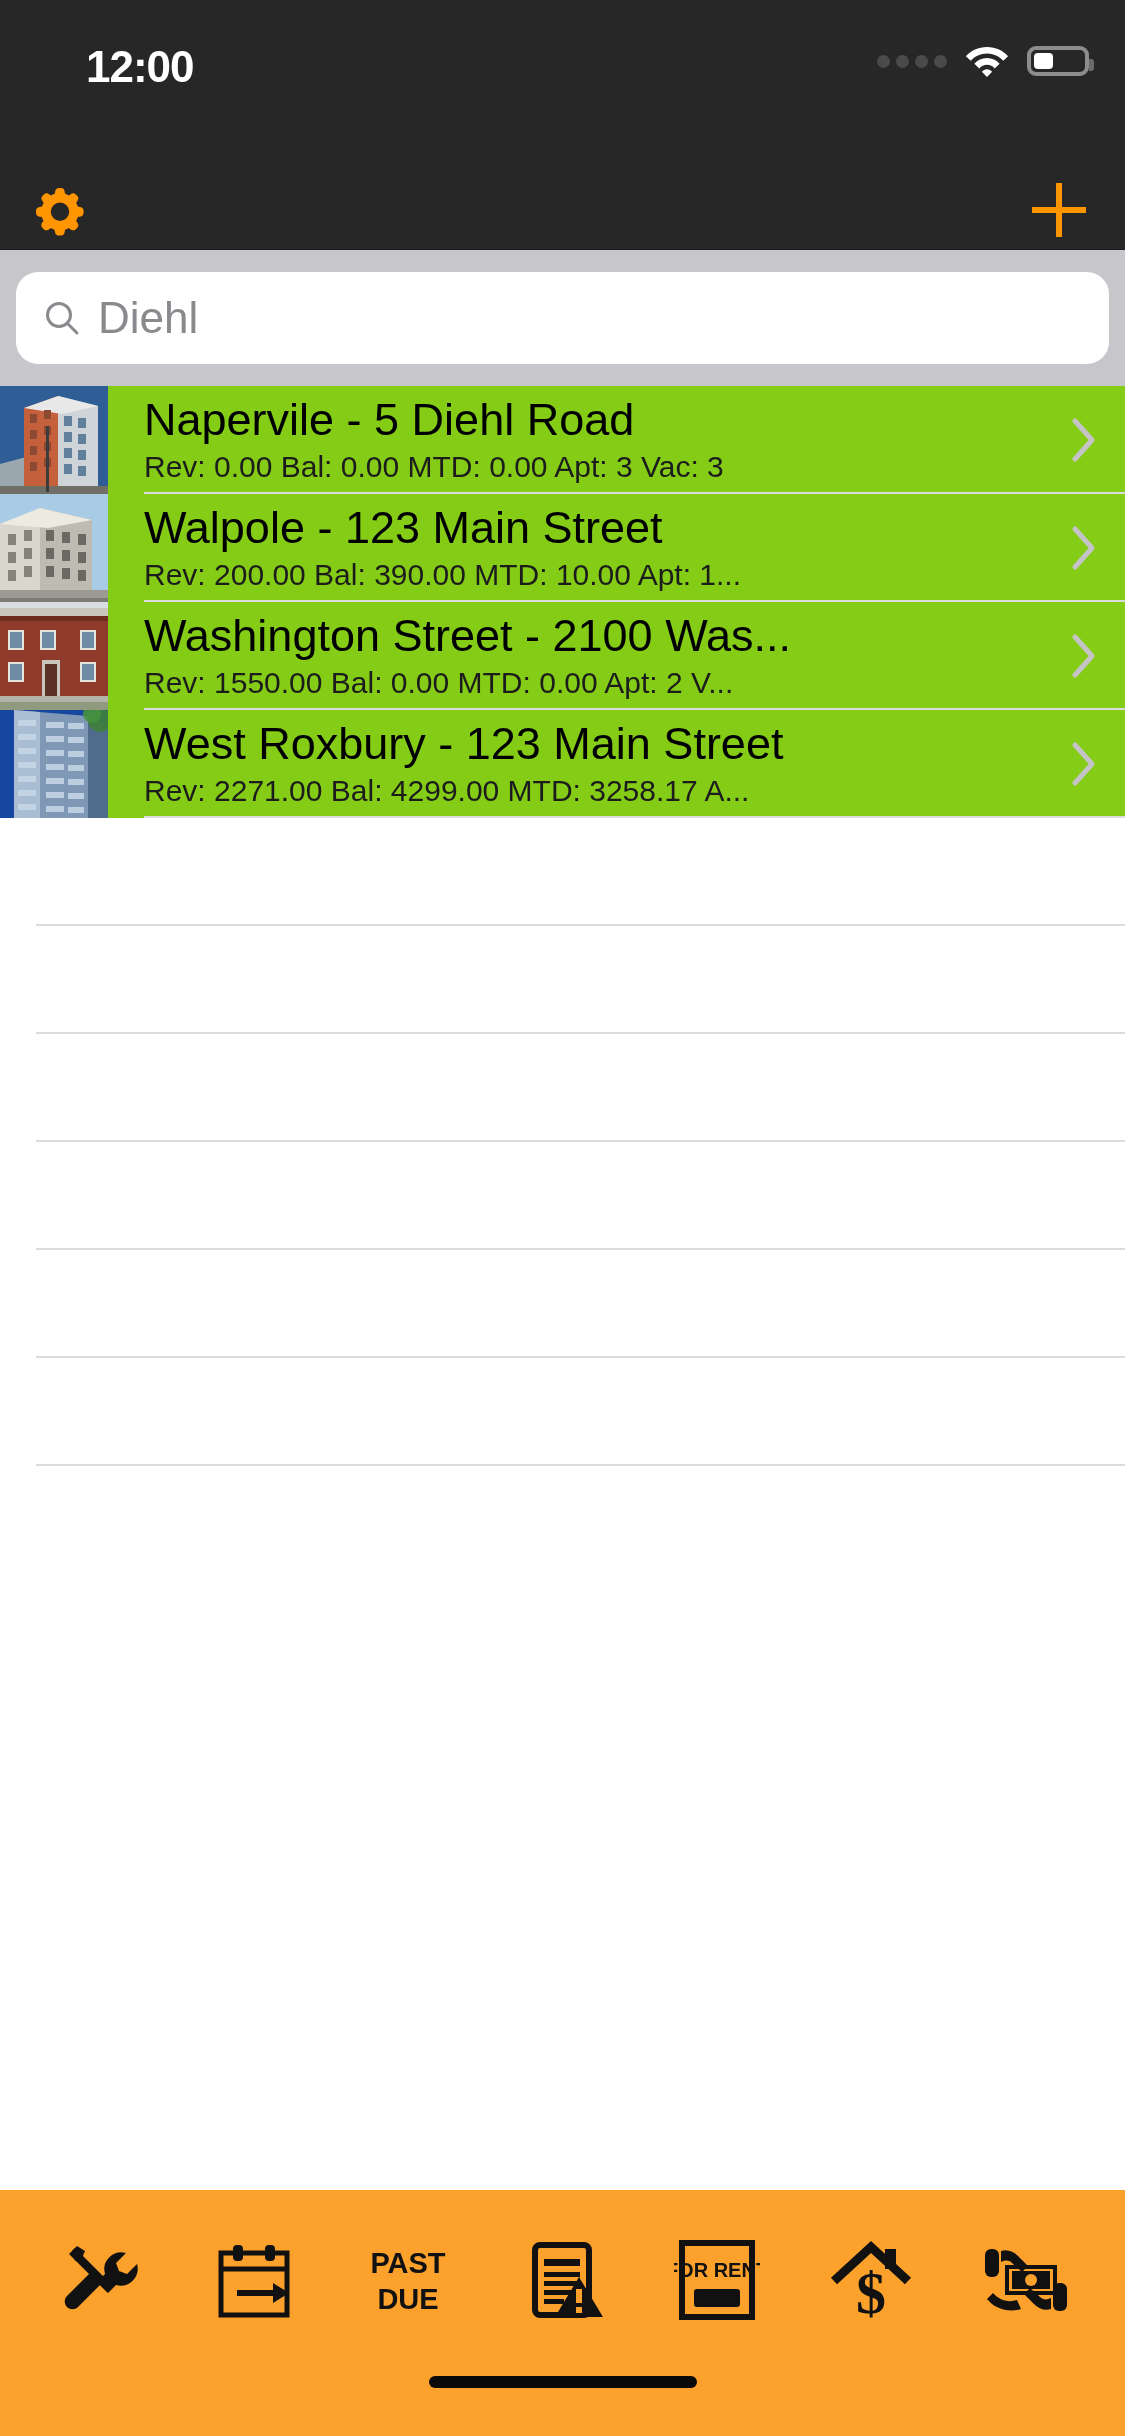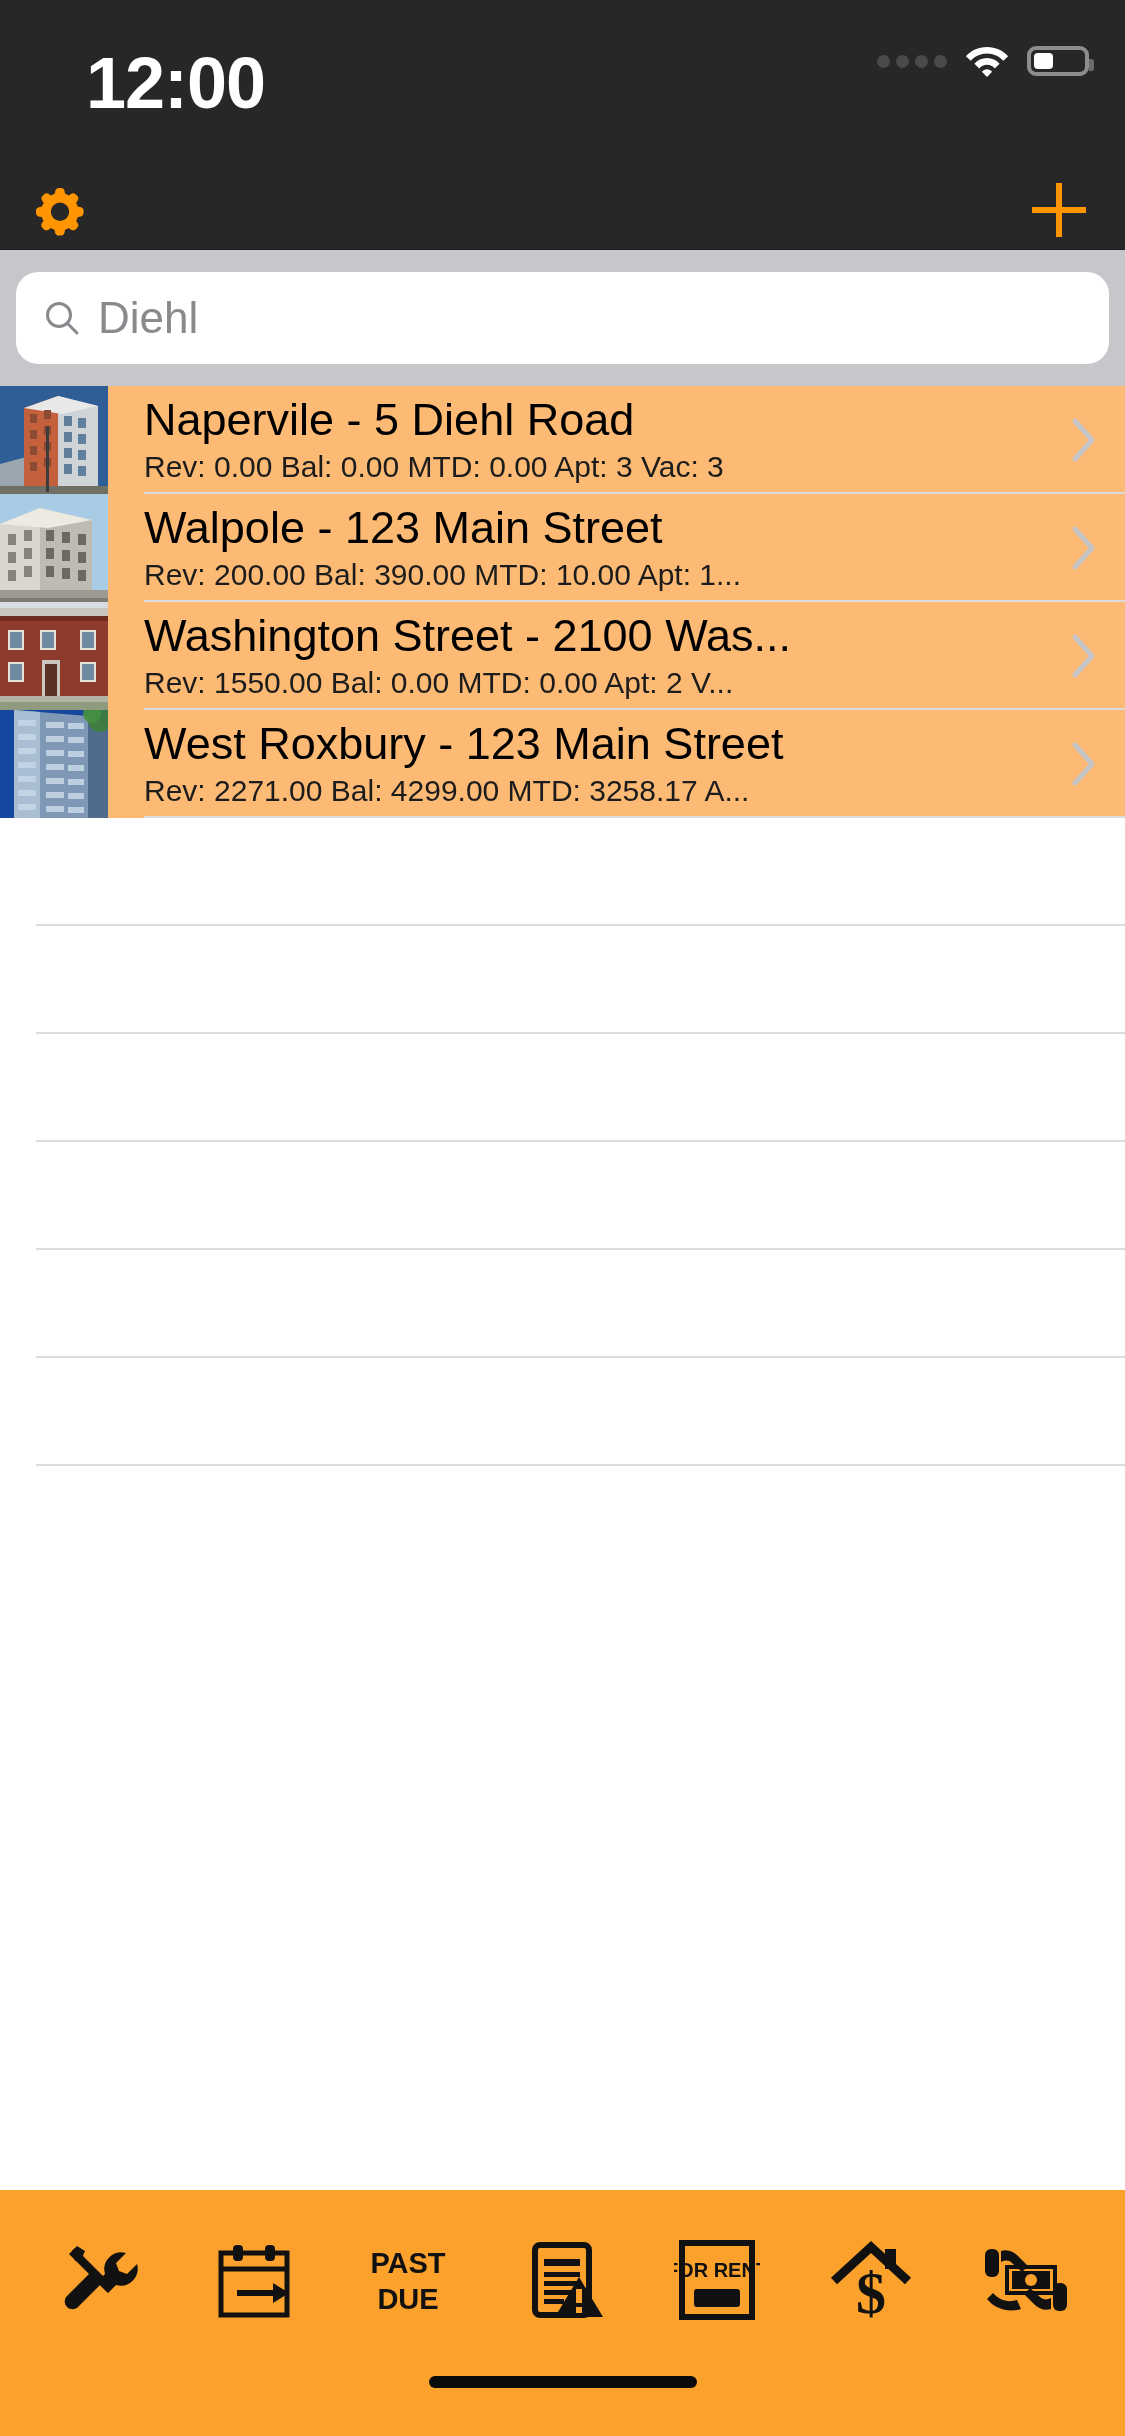--- a/index.html
+++ b/index.html
@@ -19,21 +19,21 @@
   
   .statusbar{
     height:170px;
     background:#272727;
     position:relative;
     flex:0 0 auto;
   }
   .sb-time{
     position:absolute; left:86px; top:42px;
     color:#ffffff;
-    font-size:72px;
+    font-size:44px;
     font-weight:600;
     letter-spacing:-1px;
   }
   .sb-right{
     position:absolute; right:36px; top:44px;
     display:flex; align-items:center; gap:18px;
   }
   .sig-dots{ display:flex; align-items:flex-end; gap:6px; }
   .sig-dots i{
     display:block; width:13px; height:13px; border-radius:50%;
@@ -123,21 +123,21 @@
     flex:1 1 auto;
     background:#ffffff;
     overflow:hidden;
     position:relative;
   }
   .row{
     height:108px;
     display:flex; align-items:stretch;
     position:relative;
     cursor:pointer;
-    background:#fdba74;
+    background:#84cc16;
   }
   .thumb{
     width:108px; height:108px;
     flex:0 0 auto;
     background:#7d8fa3;
     overflow:hidden;
     position:relative;
   }
   .thumb svg{ display:block; width:108px; height:108px; }
   .row-body{

